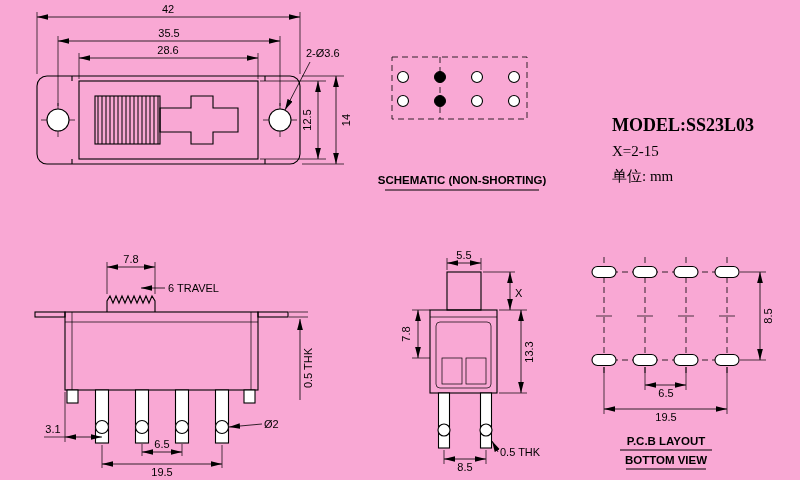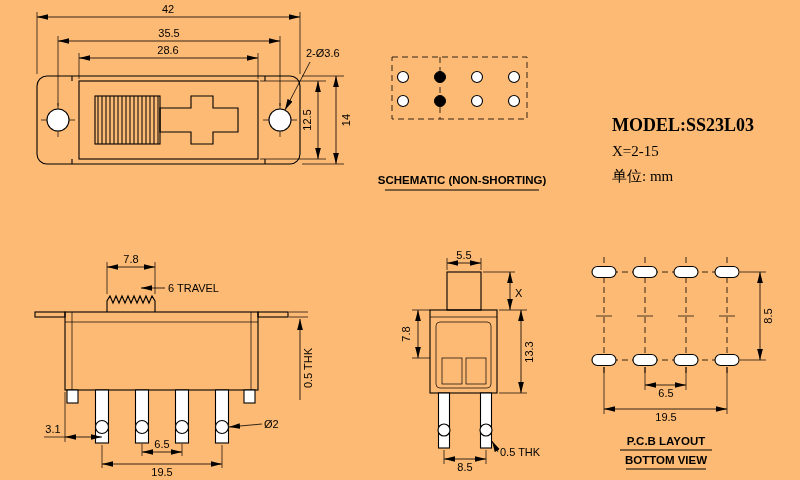--- a/index.html
+++ b/index.html
@@ -1,16 +1,16 @@
 <!DOCTYPE html>
 <html><head>
 <meta charset="utf-8">
 <style>
   html,body{margin:0;padding:0;background:#fff;}
-  .page{position:relative;width:800px;height:480px;background:#fdba74;overflow:hidden;}
+  .page{position:relative;width:800px;height:480px;background:#f9a8d4;overflow:hidden;}
   svg{display:block;}
   .ln{fill:none;stroke:#000;stroke-width:1.1;}
   .fillw{fill:#fff;stroke:#000;stroke-width:1.1;}
   .solid{fill:#000;stroke:#000;stroke-width:1;}
   .thin{fill:none;stroke:#000;stroke-width:0.7;}
   .diml{fill:none;stroke:#000;stroke-width:0.8;}
   .dash{fill:none;stroke:#000;stroke-width:0.8;stroke-dasharray:6 4;}
   .t{font-family:"Liberation Sans",sans-serif;font-size:11px;fill:#000;}
   .tc{text-anchor:middle;}
   .ts{text-anchor:start;}

